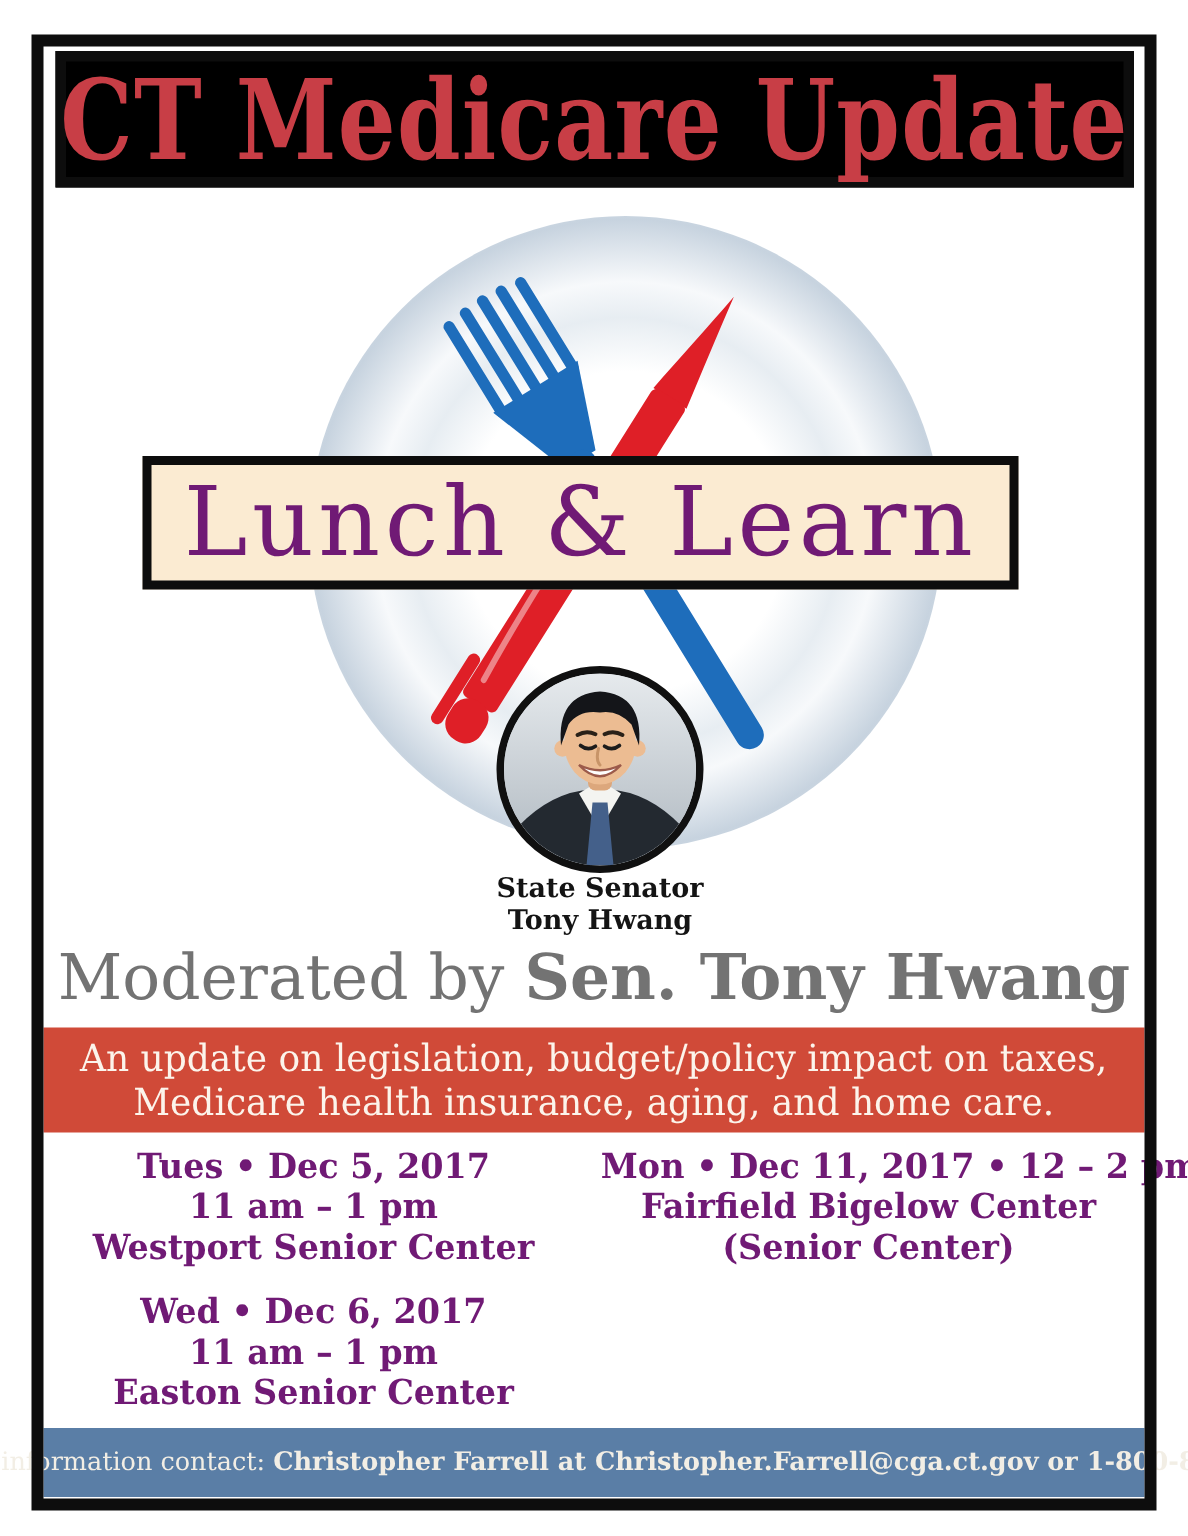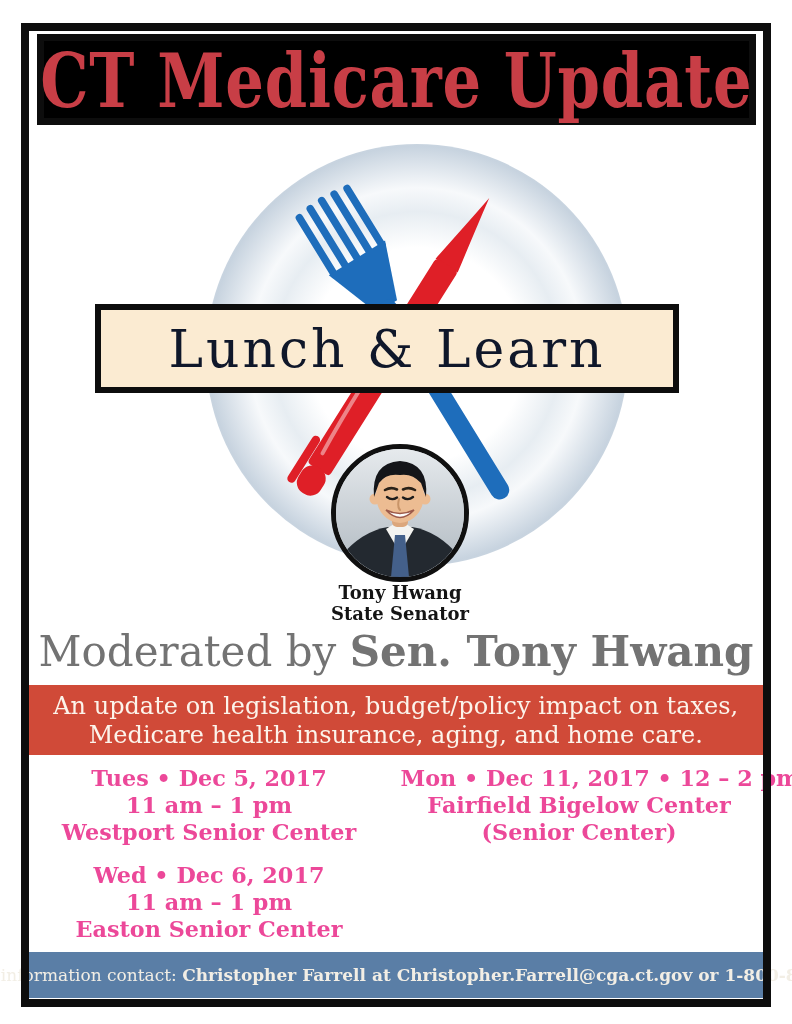--- a/index.html
+++ b/index.html
@@ -31,21 +31,21 @@
       #c7d3df 70%, #e2e9ef 82%, #ffffff 92%, #ffffff 100%);
     z-index:1;
   }
   .utensils{position:absolute;left:150px;top:140px;z-index:2;}
   .lunch-banner{
     position:absolute;left:95px;top:304px;width:584px;height:89px;
     border:6px solid #0d0d0d;box-sizing:border-box;background:#fbebd2;
     display:flex;align-items:center;justify-content:center;z-index:3;
   }
   .lunch-banner .lunch-text{
-    font-size:52px;line-height:72px;color:#0f172a;white-space:nowrap;letter-spacing:3px;
+    font-size:64px;line-height:72px;color:#701a75;white-space:nowrap;letter-spacing:3px;
   }
   .photo{
     position:absolute;left:331px;top:444px;width:138px;height:138px;border-radius:50%;
     border:5px solid #101010;box-sizing:border-box;overflow:hidden;z-index:4;
     background:#c9cfd5;
   }
   .caption{
     position:absolute;left:296px;top:582px;width:208px;text-align:center;z-index:4;
     font-weight:bold;font-size:18px;line-height:21px;color:#141414;
   }
@@ -57,21 +57,21 @@
   .desc-banner{
     position:absolute;left:29px;top:685px;width:734px;height:70px;background:#d04a38;
     display:flex;flex-direction:column;align-items:center;justify-content:center;z-index:4;
   }
   .desc-banner .desc-line{
     color:#fcf4eb;font-size:25px;line-height:29px;white-space:nowrap;
     transform:scaleX(0.96);transform-origin:center;
   }
   .schedule-col{
     position:absolute;top:764px;z-index:4;text-align:center;
-    font-weight:bold;font-size:23px;line-height:27px;color:#ec4899;
+    font-weight:bold;font-size:23px;line-height:27px;color:#701a75;
   }
   .col-left{left:29px;width:360px;}
   .col-right{left:395px;width:368px;}
   .event{margin-bottom:16px;}
   .event-line{white-space:nowrap;transform:scaleX(0.97);transform-origin:center;}
   .footer{
     position:absolute;left:29px;top:952px;width:734px;height:46px;background:#5a7ea6;
     display:flex;align-items:center;justify-content:center;z-index:4;
   }
   .footer .footer-text{
@@ -137,22 +137,22 @@
       <path d="M 49,41 q 6,-3.5 12,-0.5" stroke="#2a2118" stroke-width="2.6" fill="none" stroke-linecap="round"></path>
       <path d="M 67,40.5 q 6,-3 12,0.5" stroke="#2a2118" stroke-width="2.6" fill="none" stroke-linecap="round"></path>
       <path d="M 51,48 q 5,4 10,0.5" stroke="#1c1c1c" stroke-width="2.4" fill="none" stroke-linecap="round"></path>
       <path d="M 67,48.5 q 5,3.5 10,-0.5" stroke="#1c1c1c" stroke-width="2.4" fill="none" stroke-linecap="round"></path>
       <path d="M 63,50 q -2,8 1,11" stroke="#c89468" stroke-width="2" fill="none" stroke-linecap="round"></path>
       <path d="M 50,61 Q 64,76 78,61 Q 64,68 50,61 Z" fill="#fdfdfd" stroke="#9c5a4a" stroke-width="1.6"></path>
     </svg>
   </div>
 
   <div class="caption">
+    <div>State Senator</div>
     <div>Tony Hwang</div>
-    <div>State Senator</div>
   </div>
 
   <div class="moderated">
     <span>Moderated by </span><span class="mod-name">Sen. Tony Hwang</span>
   </div>
 
   <div class="desc-banner">
     <div class="desc-line">An update on legislation, budget/policy impact on taxes,</div>
     <div class="desc-line">Medicare health insurance, aging, and home care.</div>
   </div>

